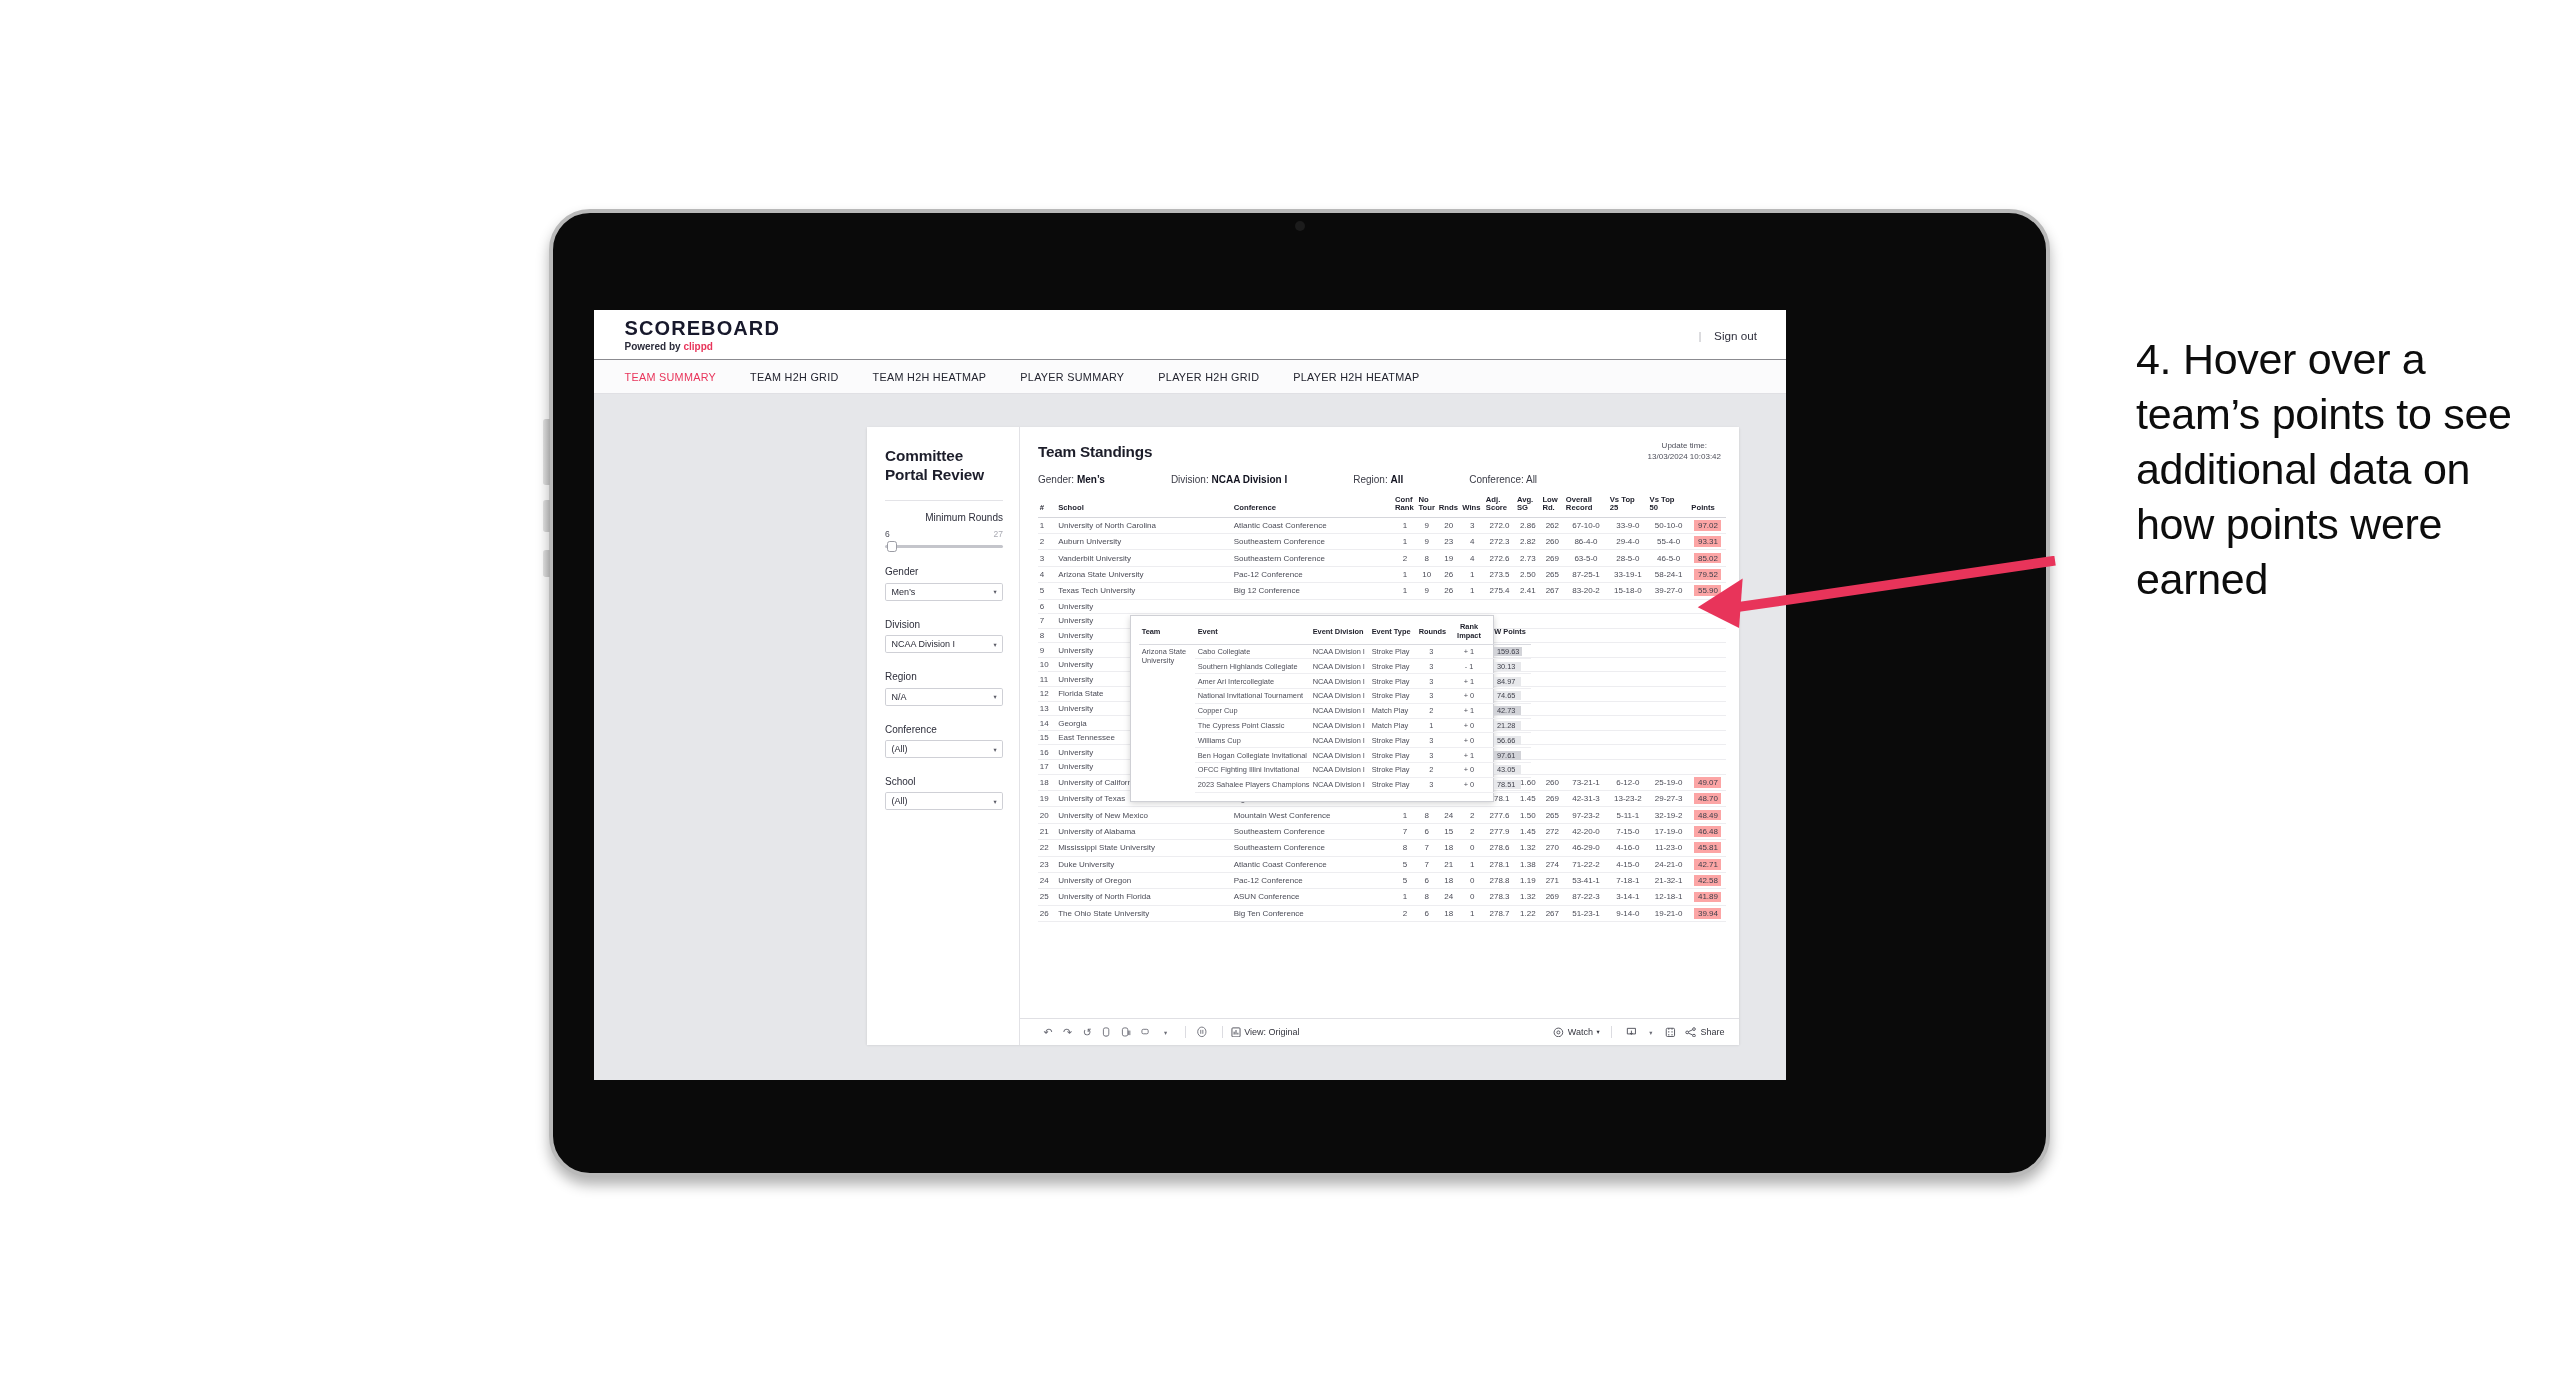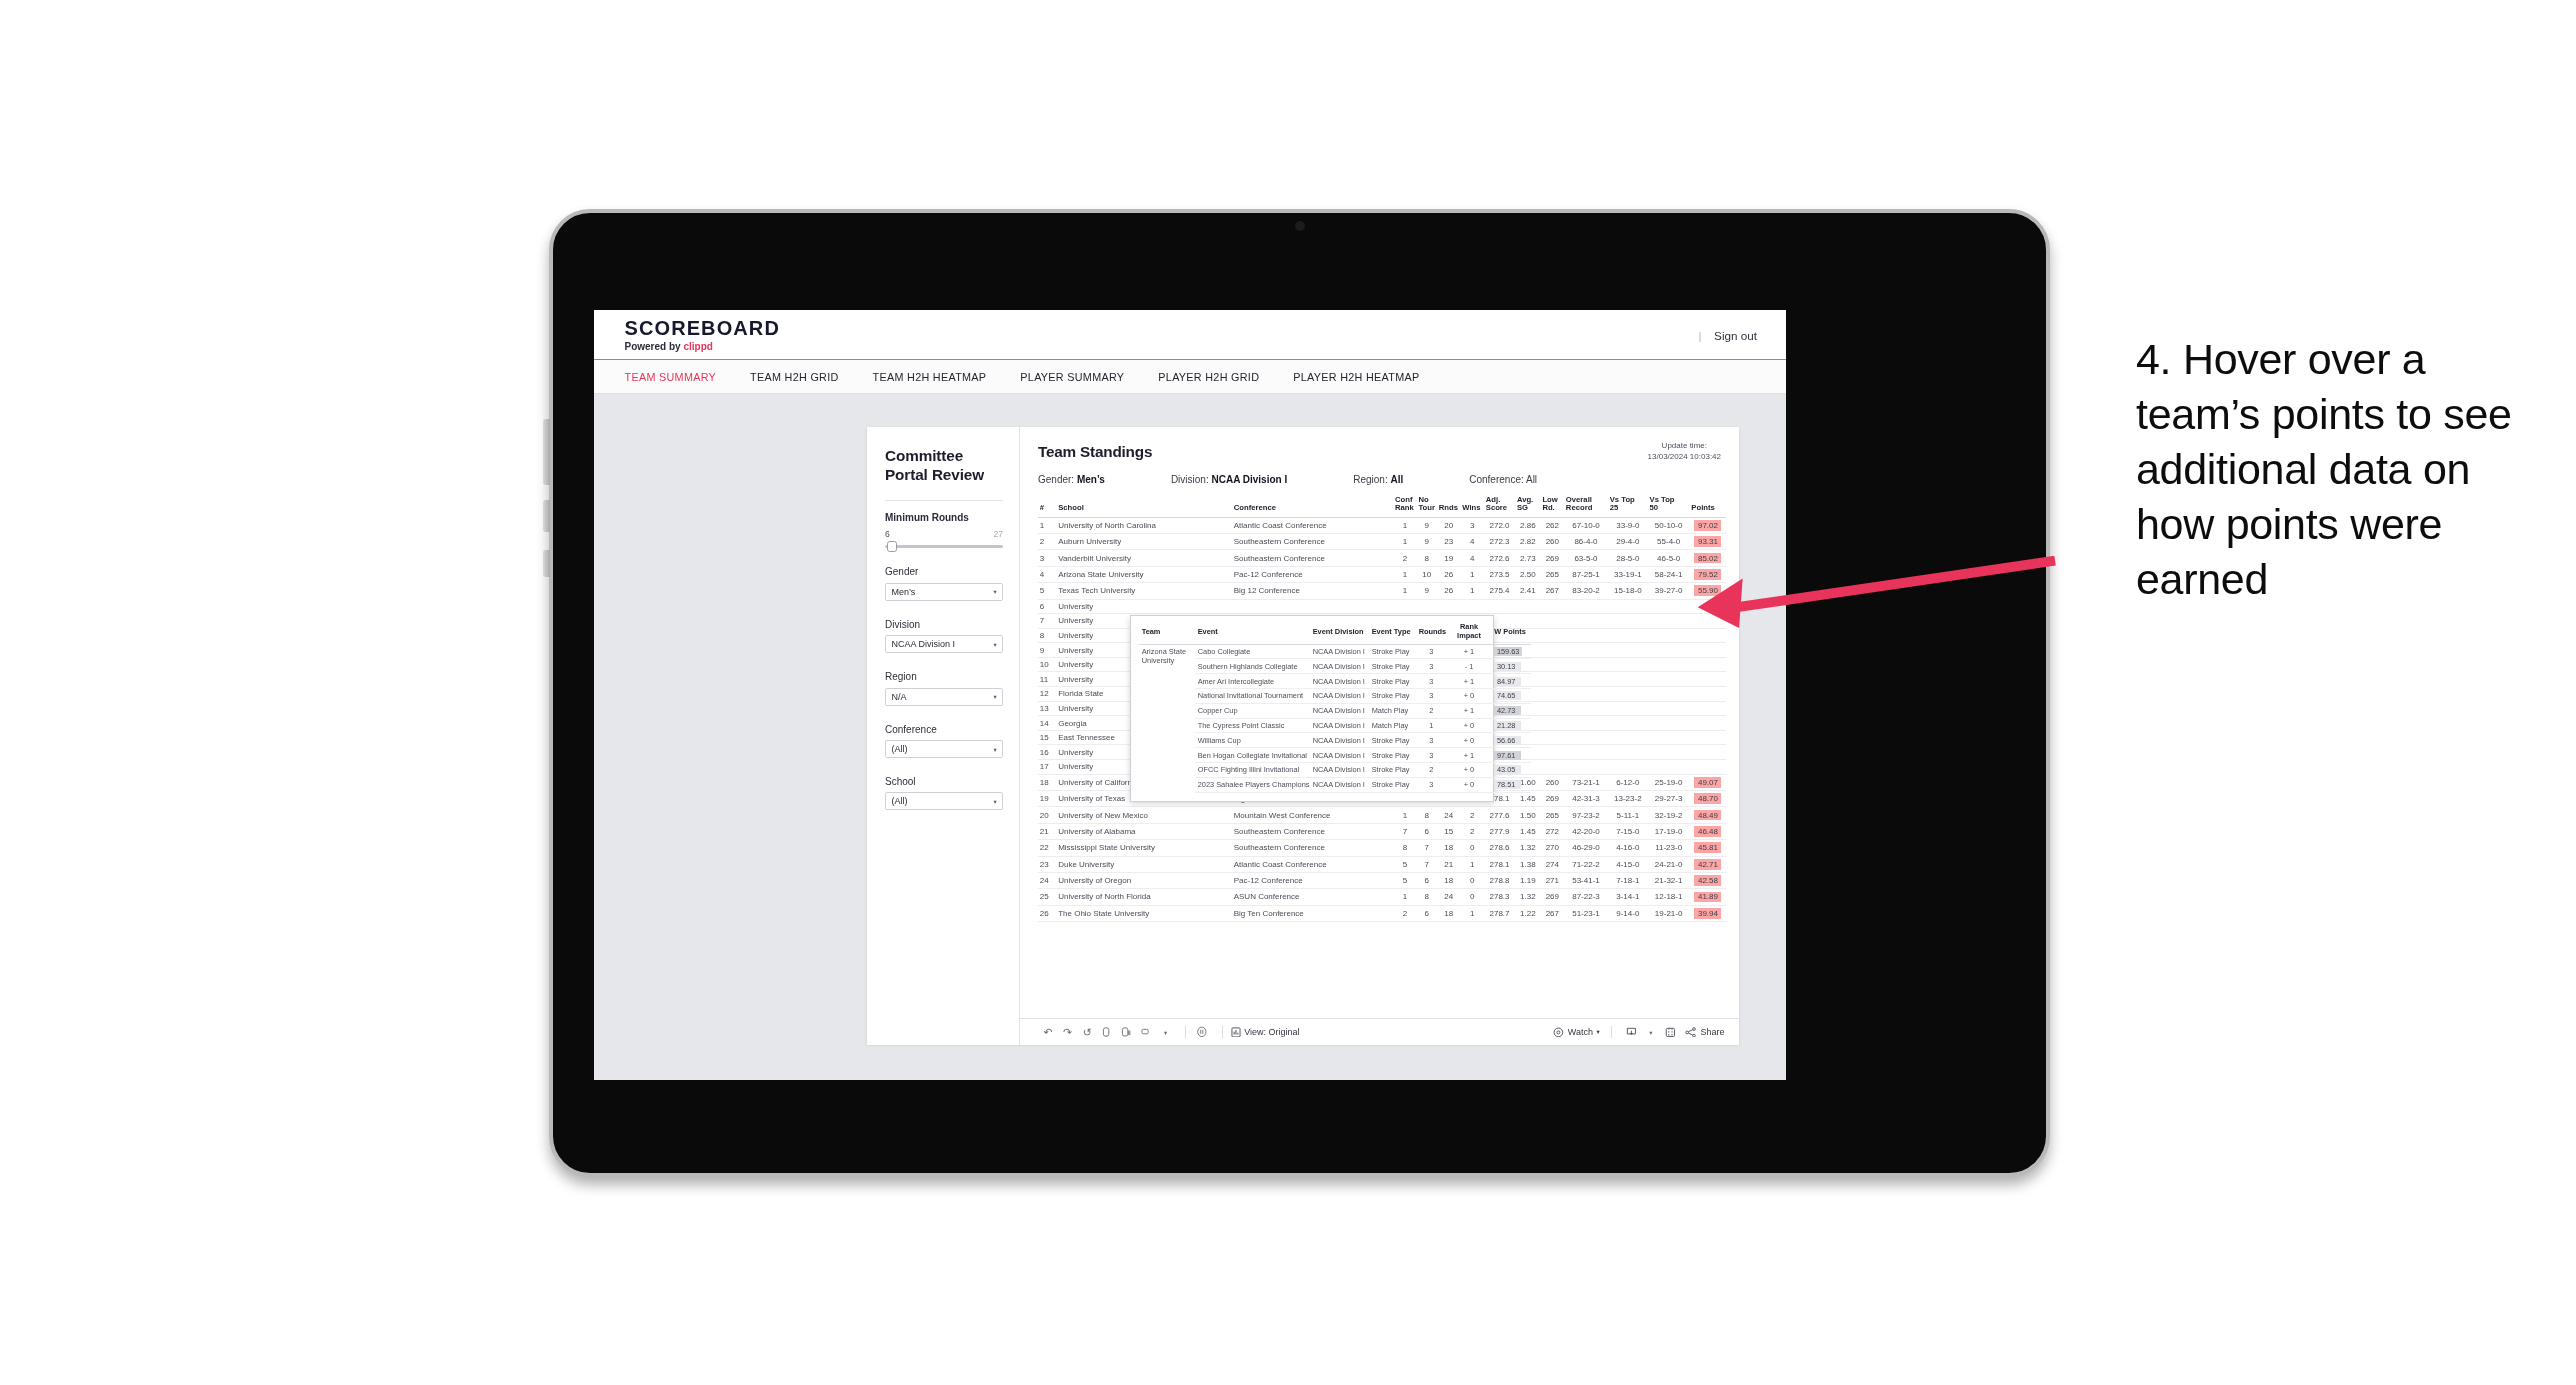--- a/index.html
+++ b/index.html
@@ -124,21 +124,21 @@
     flex: 0 0 153px;
   }
   .panel-title {
     font-size: 15.3px; font-weight: 800; color:#1d1e2b;
     line-height: 1.22; letter-spacing:-0.1px;
   }
   .panel-rule { height:0.9px; background:#e3e3e7; margin: 15.3px 0 11.7px 0; }
   .f-label {
     font-size: 10px; font-weight:400; color:#2c2d3a; margin-bottom:5.4px;
   }
-  .slider-title { text-align:left; font-size:10px; font-weight:700; color:#2c2d3a; }
+  .slider-title { text-align:right; font-size:10px; font-weight:400; color:#2c2d3a; }
   .slider-vals {
     display:flex; justify-content:space-between;
     font-size: 8.5px; margin-top: 5.4px;
   }
   .slider-min { color:#4a4b57; }
   .slider-max { color:#a9aab3; }
   .slider-track {
     position:relative; height: 3.6px; background:#c4c5cb;
     border-radius:1.8px; margin-top: 6.3px;
   }

